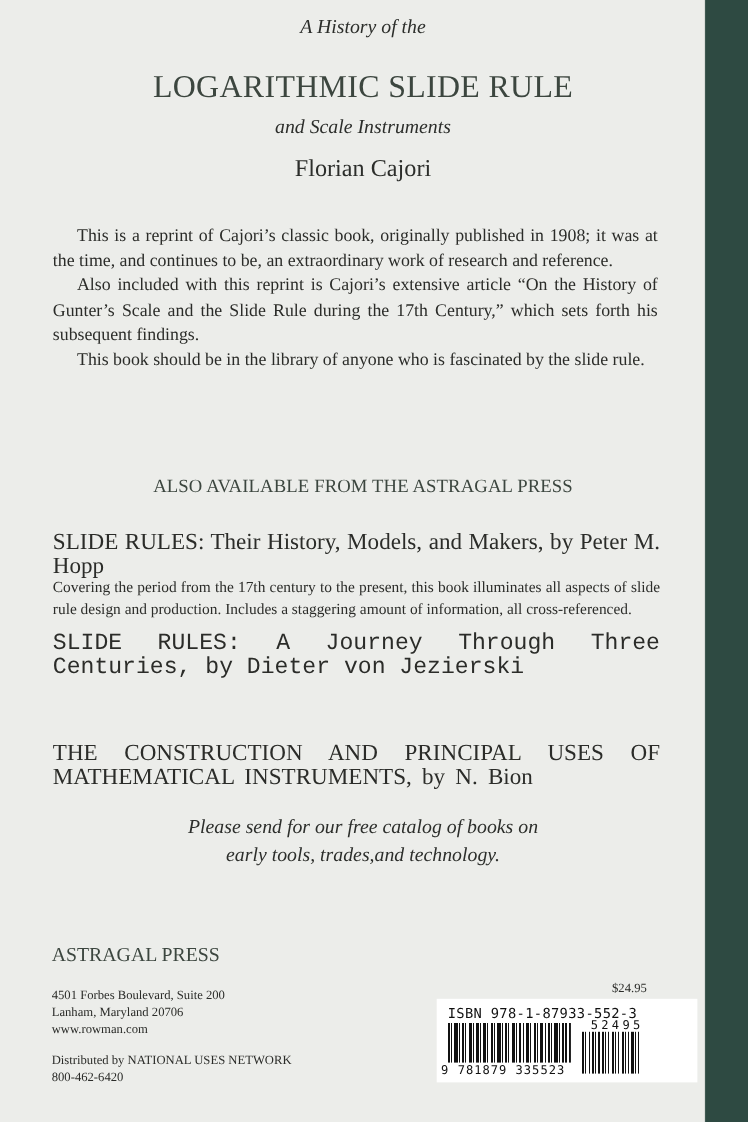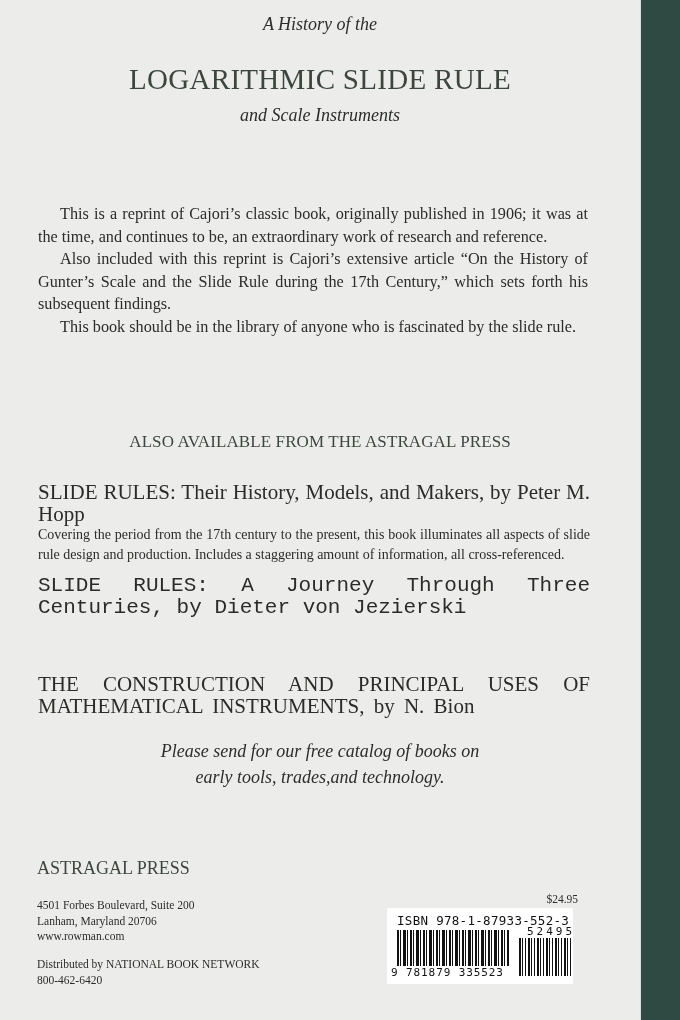--- a/index.html
+++ b/index.html
@@ -14,21 +14,21 @@
       position: absolute; left: 0; top: 0;
       width: 640px; height: 1020px;
       background: #ecedea;
     }
     .spine-stripe {
       position: absolute; left: 640px; top: 0;
       width: 40px; height: 1020px;
       background: #2e4a42;
       border-left: 1px solid #d9dcd8;
     }
-    .abs { position: absolute; }
+    .abs { position: absolute; margin-left: 10px; }
     .center { left: 0; width: 640px; text-align: center; }
 
     .subtitle-top {
       top: 14px; font-style: italic; font-size: 18px; color: #2c2e2b;
     }
     .main-title {
       top: 63px; font-size: 29px; letter-spacing: 0.3px; color: #3c463f;
       font-weight: normal;
     }
     .subtitle-bottom {
@@ -75,21 +75,21 @@
     }
     .distributor {
       left: 37px; top: 957px; font-size: 11.5px; line-height: 15.5px; color: #2b2c29;
     }
 
     .price {
       left: 500px; top: 893px; width: 78px; text-align: right;
       font-size: 11.5px; color: #2b2c29;
     }
     .barcode-box {
-      left: 387px; top: 908px; width: 186px; height: 76px;
+      left: 387px; top: 908px; width: 237px; height: 76px;
       background: #ffffff;
     }
     .isbn-label {
       position: absolute; left: 10px; top: 5px;
       font-family: "DejaVu Sans Mono", "Liberation Mono", monospace;
       font-size: 12.5px; letter-spacing: 0.3px; color: #111;
     }
     .bars-main {
       position: absolute; left: 10px; top: 22px; width: 112px; height: 40px;
       background: repeating-linear-gradient(90deg,
@@ -115,23 +115,24 @@
     }
   </style>
 </head>
 <body>
 
 <div class="page">
 
   <div class="abs center subtitle-top">A History of the</div>
   <div class="abs center main-title">LOGARITHMIC SLIDE RULE</div>
   <div class="abs center subtitle-bottom">and Scale Instruments</div>
+  <div class="abs center author">Florian Cajori</div>
 
   <div class="abs blurb">
-    <p>This is a reprint of Cajori’s classic book, originally published in 1906; it was at the time, and continues to be, an extraordinary work of research and reference.</p>
+    <p>This is a reprint of Cajori’s classic book, originally published in 1908; it was at the time, and continues to be, an extraordinary work of research and reference.</p>
     <p>Also included with this reprint is Cajori’s extensive article “On the History of Gunter’s Scale and the Slide Rule during the 17th Century,” which sets forth his subsequent findings.</p>
     <p>This book should be in the library of anyone who is fascinated by the slide rule.</p>
   </div>
 
   <div class="abs center also-heading">ALSO AVAILABLE FROM THE ASTRAGAL PRESS</div>
 
   <div class="abs book book1">
     <div class="book-title">SLIDE RULES: Their History, Models, and Makers, by Peter M. Hopp</div>
     <div class="book-desc">Covering the period from the 17th century to the present, this book illuminates all aspects of slide rule design and production.  Includes a staggering amount of information, all cross-referenced.</div>
   </div>
@@ -151,21 +152,21 @@
 
   <div class="abs publisher-name">ASTRAGAL PRESS</div>
 
   <div class="abs address">
     <div>4501 Forbes Boulevard, Suite 200</div>
     <div>Lanham, Maryland 20706</div>
     <div>www.rowman.com</div>
   </div>
 
   <div class="abs distributor">
-    <div>Distributed by NATIONAL BOOK NETWORK</div>
+    <div>Distributed by NATIONAL USES NETWORK</div>
     <div>800-462-6420</div>
   </div>
 
   <div class="abs price">$24.95</div>
 
   <div class="abs barcode-box">
     <div class="isbn-label">ISBN 978-1-87933-552-3</div>
     <div class="bars-main"></div>
     <div class="addon-digits">52495</div>
     <div class="bars-addon"></div>

